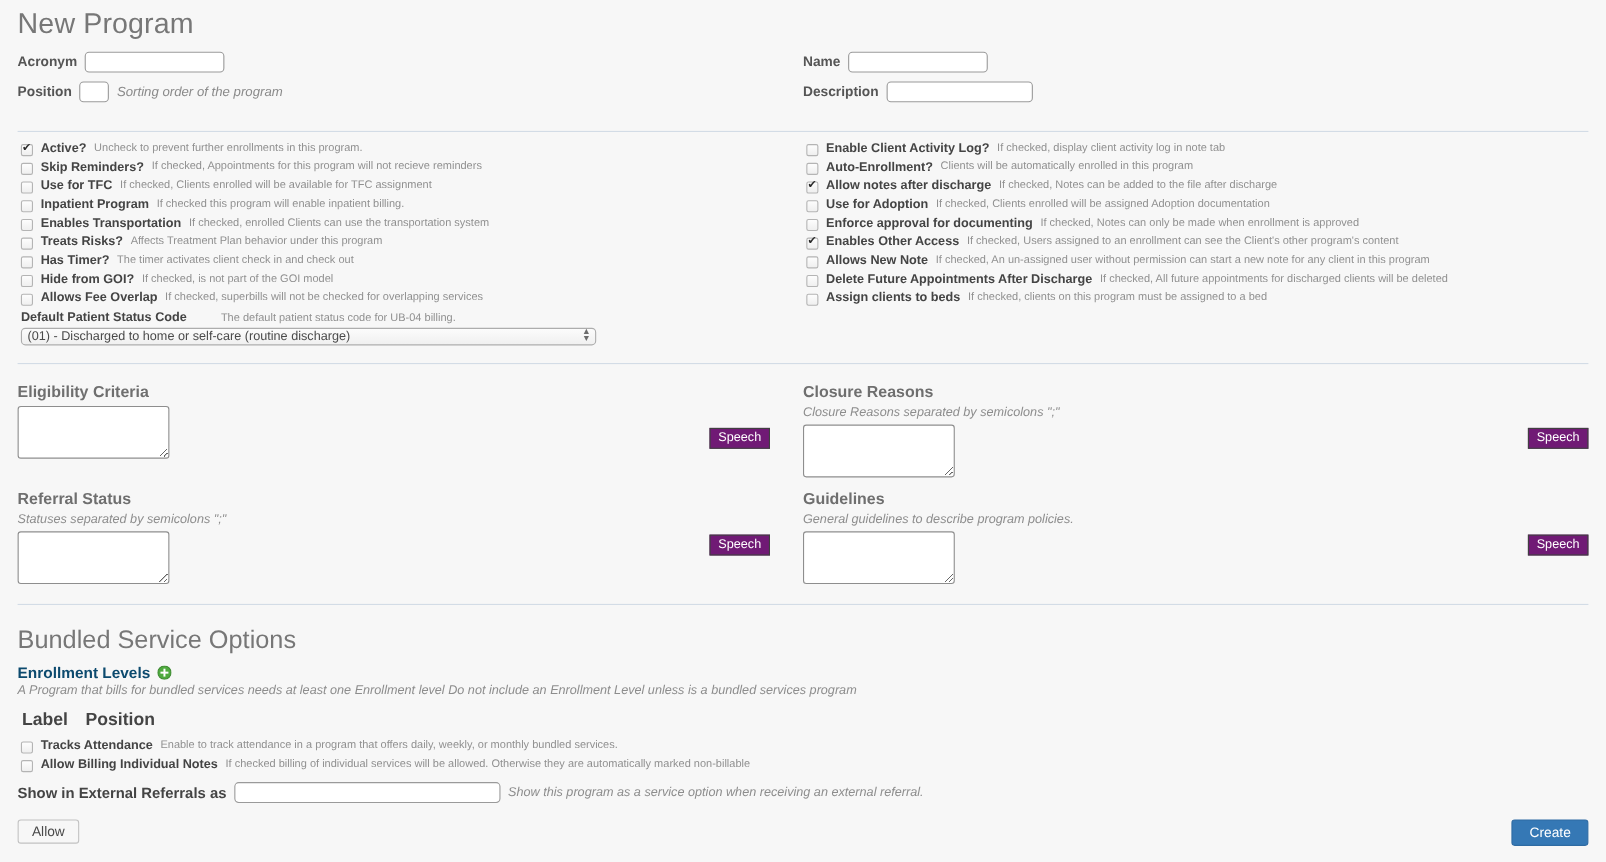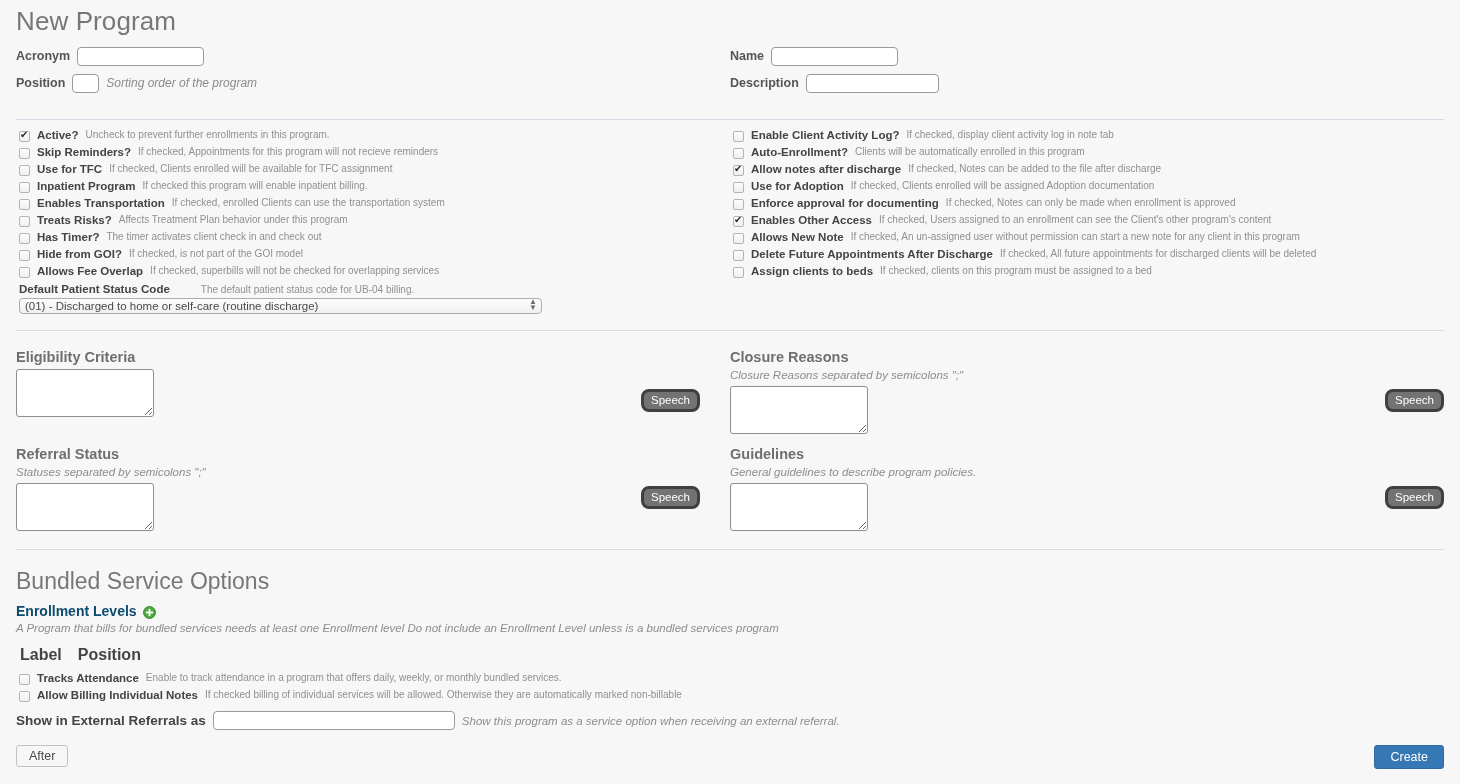--- a/index.html
+++ b/index.html
@@ -88,21 +88,21 @@
   .ta-col { width: 50%; position: relative; }
   .ta-title { font-size: 14.5px; font-weight: bold; color: #6f6f6f; margin: 0 0 4px 0; }
   .ta-hint { font-size: 11.5px; font-style: italic; color: #8d8d8d; margin-bottom: 5px; }
   textarea.ta {
     width: 138px; height: 48px; border: 1px solid #8e8e8e; border-radius: 3px;
     background: #fff; resize: both; font-size: 12px; padding: 3px;
     font-family: "Liberation Sans", sans-serif; outline: none; display: block;
   }
   .speech {
     position: absolute; right: 0; top: 40px;
-    background: #737373; border: 3px solid #404040; border-radius: 8px;
+    background: #701a75; border: 1px solid #404040; border-radius: 0;
     color: #fff; font-size: 11.5px; padding: 2px 7px 3px 7px;
     cursor: pointer; font-family: "Liberation Sans", sans-serif;
   }
   .ta-col.left .speech { right: 30px; }
 
   
   .enroll-head { display: flex; align-items: center; margin-top: 4px; }
   .enroll-title { font-size: 14px; font-weight: bold; color: #0c4a6e; }
   .plus-icon {
     width: 13px; height: 13px; margin-left: 6px; display: inline-block;
@@ -345,17 +345,17 @@
       </div>
     </div>
 
   <div class="ext-row">
     <span class="ext-label">Show in External Referrals as</span>
     <input class="ext-input" type="text" value="" style="">
     <span class="ext-hint">Show this program as a service option when receiving an external referral.</span>
   </div>
 
   <div class="footer">
-    <button class="btn-back">After</button>
+    <button class="btn-back">Allow</button>
     <button class="btn-create">Create</button>
   </div>
 
 </div>
 
 </body></html>

